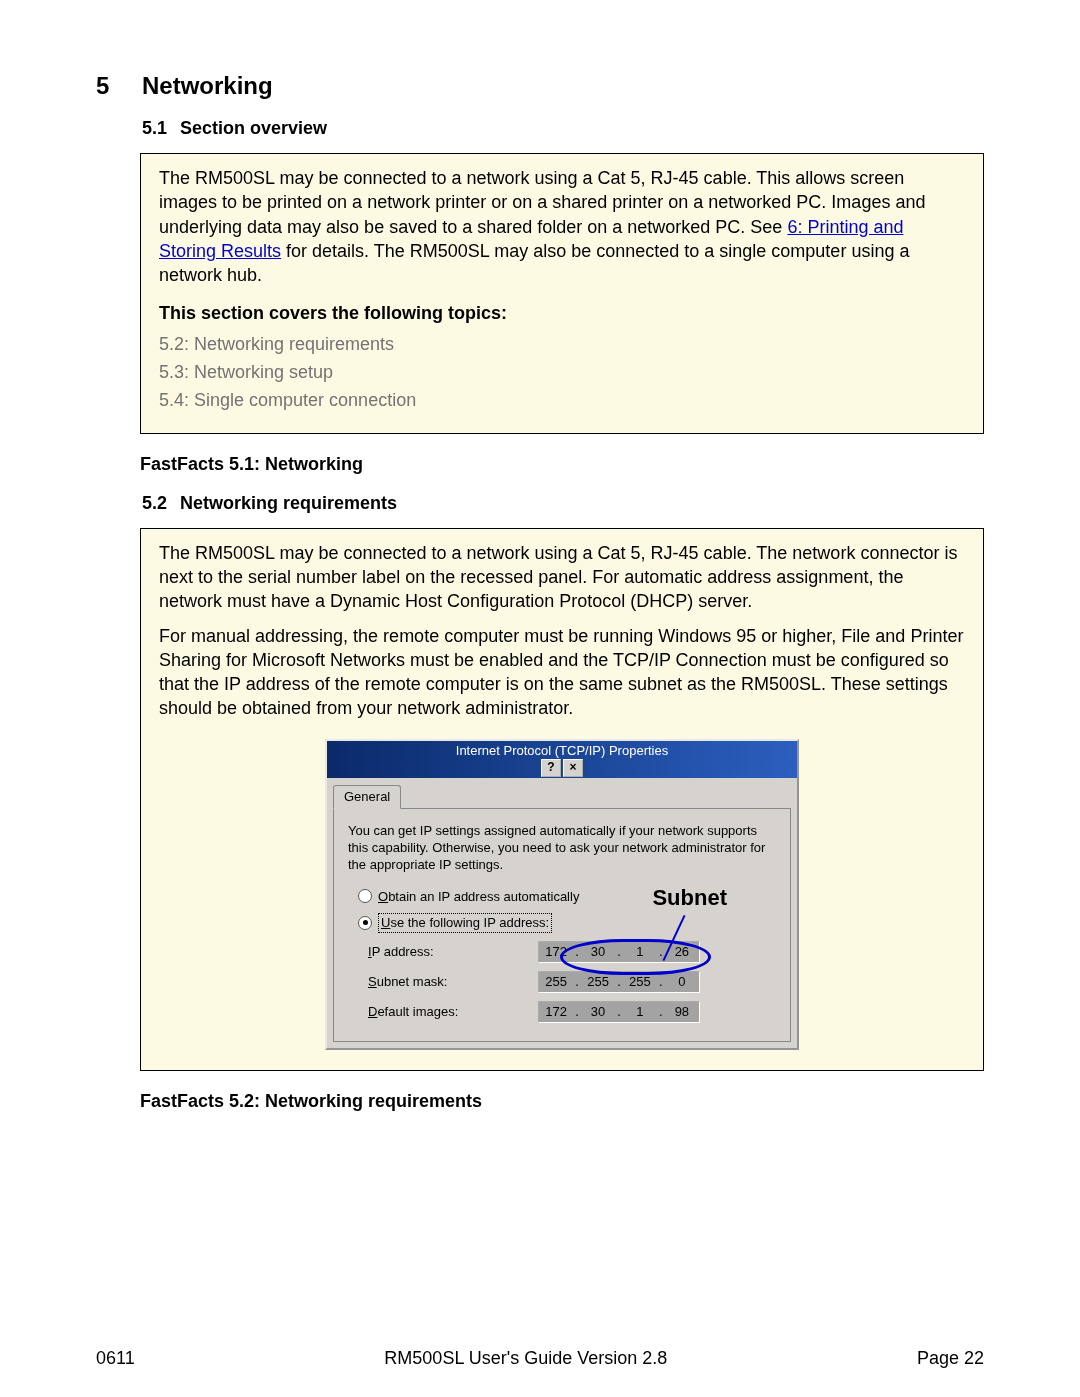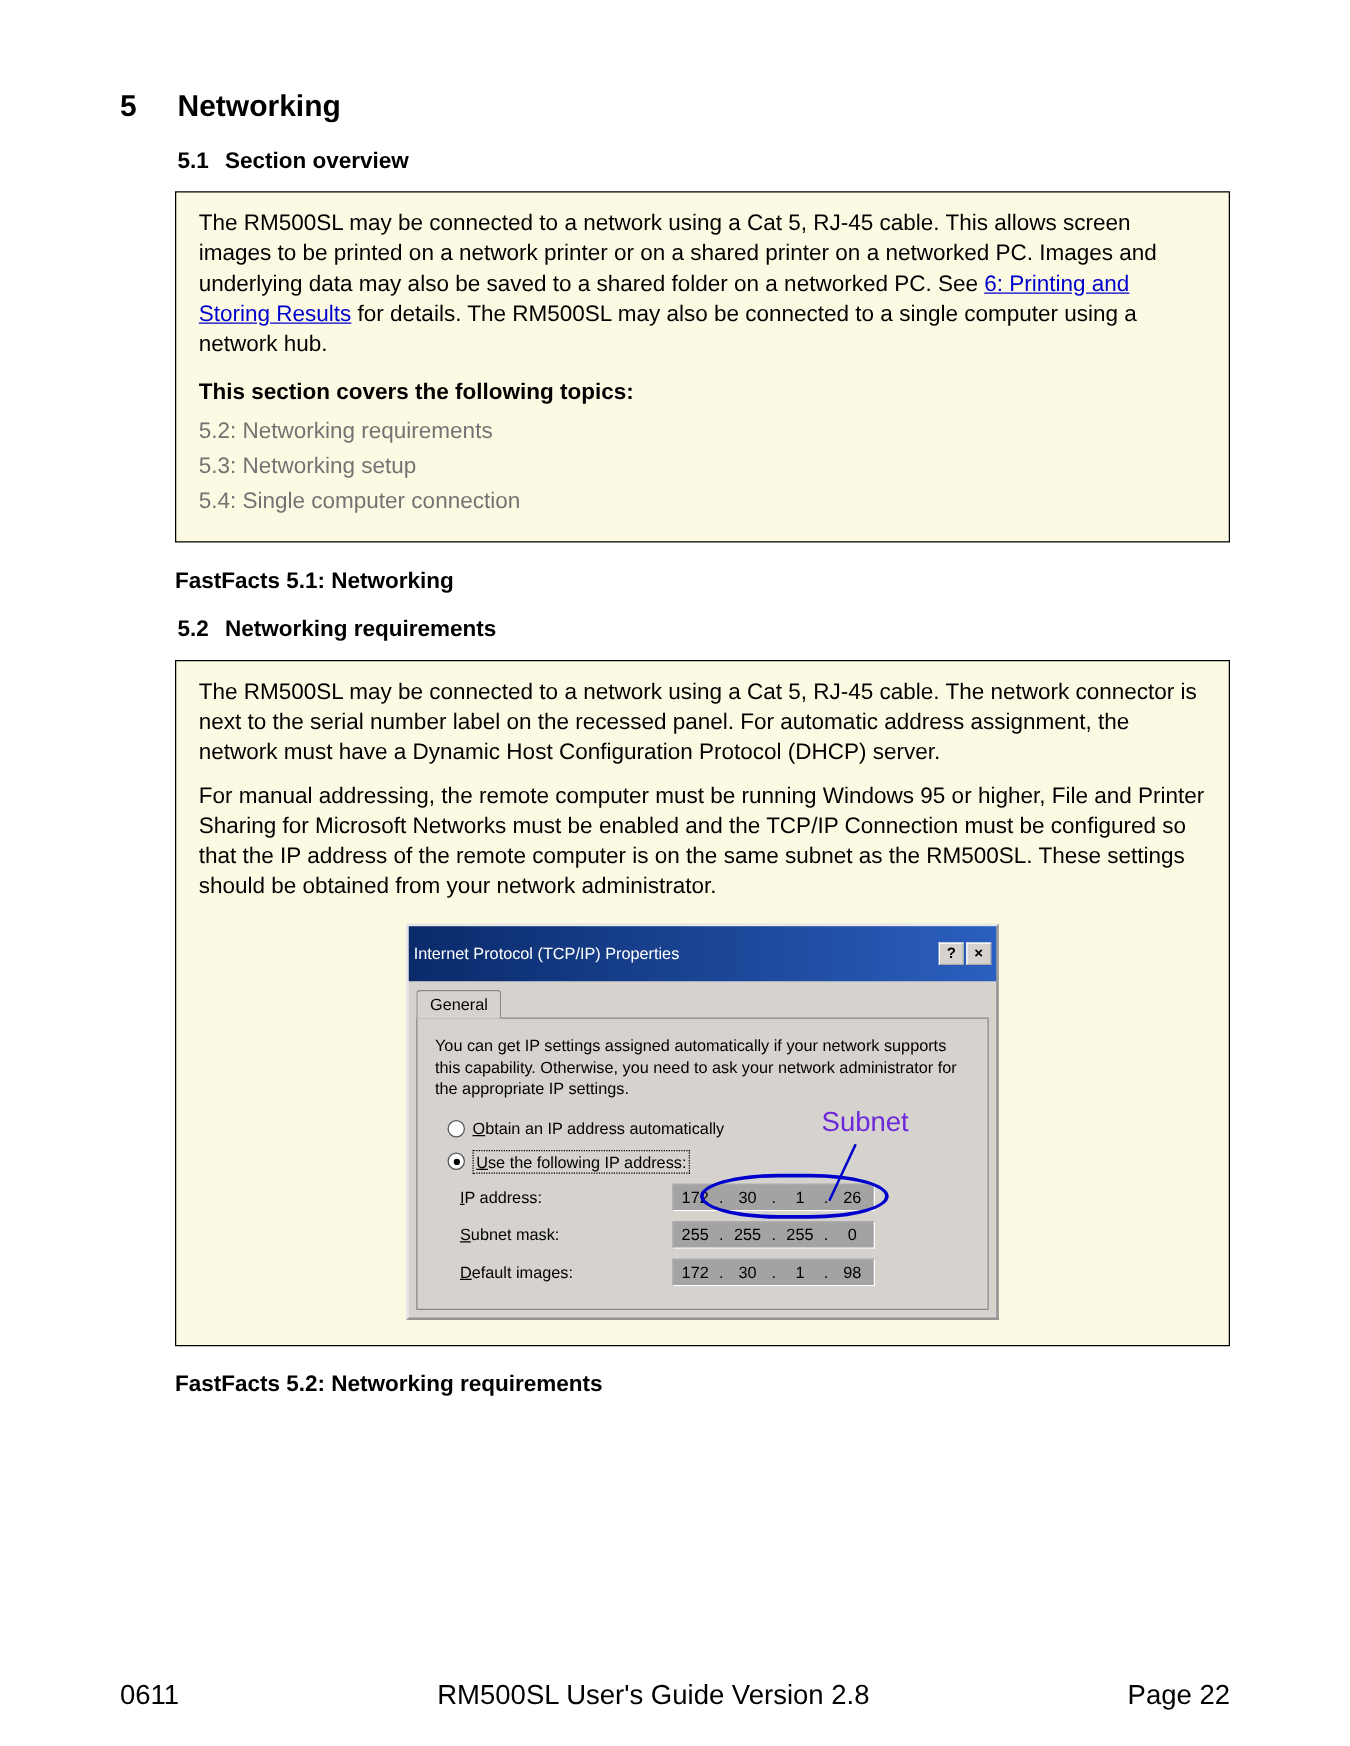--- a/index.html
+++ b/index.html
@@ -56,25 +56,26 @@
     width: 470px;
     border: 2px outset #e8e8e8;
     background: #d6d3ce;
     font-family: Tahoma, Arial, sans-serif;
     font-size: 13px;
     position: relative;
   }
   .titlebar {
     background: linear-gradient(to right, #0a2a6a, #2b5fbf);
     color: #fff;
-    padding: 13px 4px;
+    padding: 1px 4px;
     display:flex;
     align-items:center;
     justify-content:space-between;
     font-size: 13px;
+    flex-direction: column;
   }
   .titlebar .buttons { display:flex; gap:2px;}
   .titlebar .btn {
     width: 18px; height: 16px;
     background:#d6d3ce;
     border: 1px outset #fff;
     color:#000;
     font-size:12px;
     line-height:14px;
     text-align:center;
@@ -120,22 +121,22 @@
     align-items:center;
   }
   .ipbox .seg { flex:1; text-align:center; font-size:13px; }
   .ipbox .dot { padding:0 2px; }
   .subnet-label {
     position:absolute;
     right: 70px;
     top: 142px;
     font-family: Arial, sans-serif;
     font-size: 22px;
-    font-weight: normal;
-    color: #6d28d9;
+    font-weight: bold;
+    color: #000000;
   }
   .diag-line {
     position:absolute;
     width:2px;
     height:50px;
     background:#0000cc;
     right:122px;
     top:172px;
     transform: rotate(25deg);
   }
@@ -149,21 +150,21 @@
     top: 198px;
     pointer-events:none;
   }
   .footer {
     position:absolute;
     bottom: 28px;
     left: 96px;
     right: 96px;
     display:flex;
     justify-content:space-between;
-    font-size: 22px;
+    font-size: 18px;
   }
 </style>
 </head>
 <body>
 
 <div class="page">
 
   <div class="h1">
     <span class="num">5</span><span>Networking</span>
   </div>

